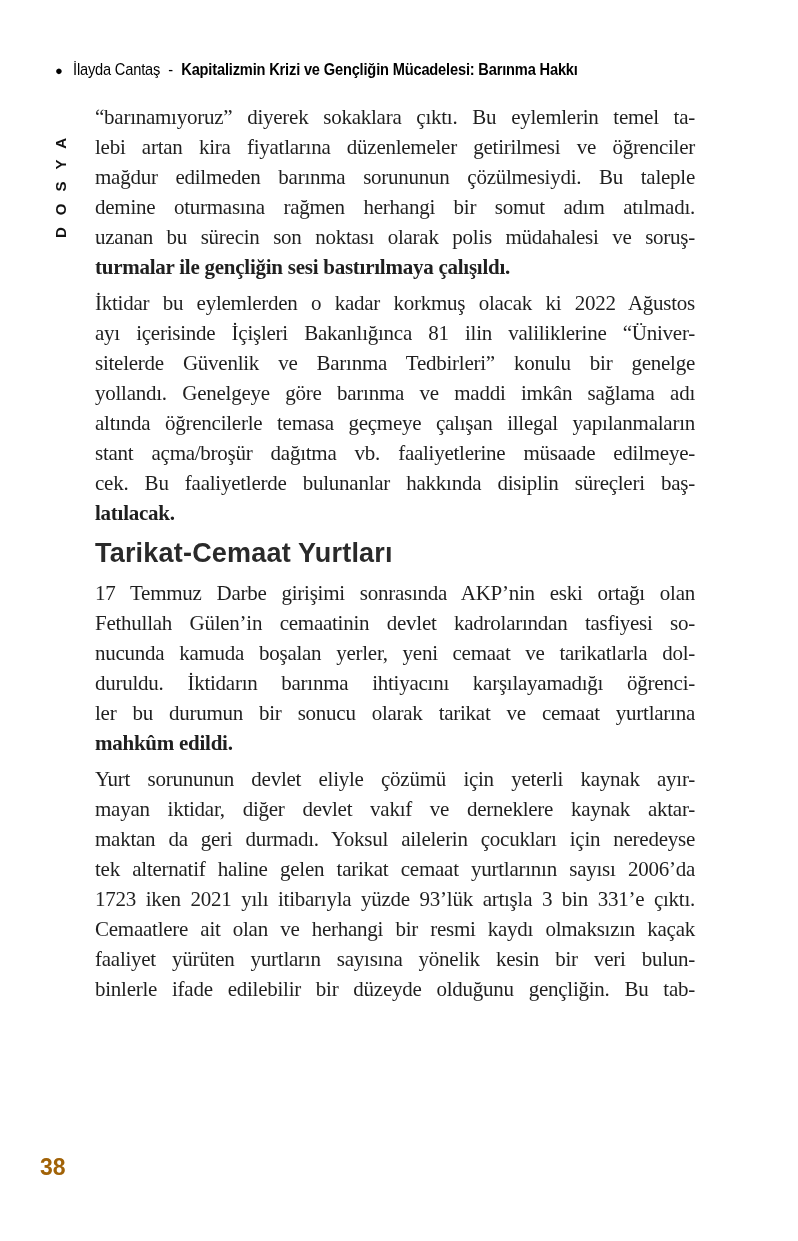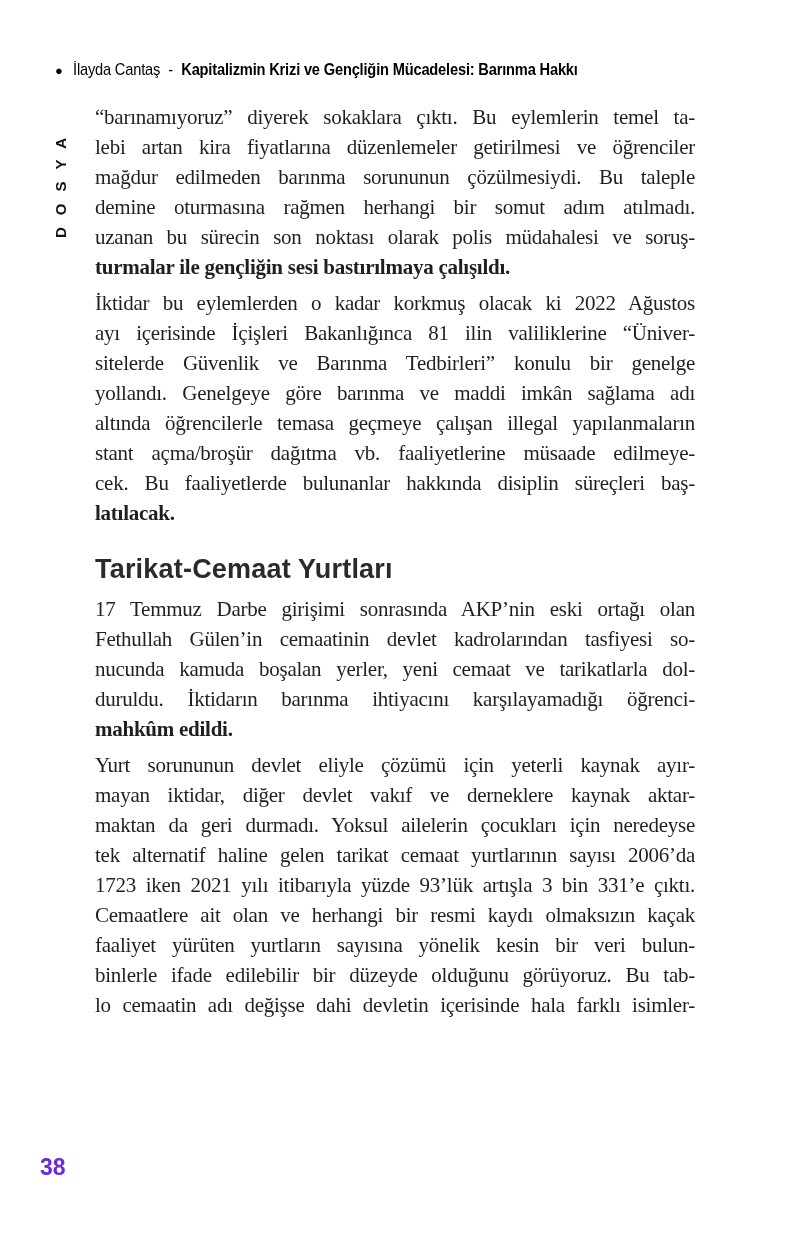--- a/index.html
+++ b/index.html
@@ -66,38 +66,38 @@
   }
   .paragraph { margin: 0 0 6px 0; }
   .text-line {
     line-height: 30px;
     text-align: justify;
     text-align-last: justify;
   }
   .text-line.flush { text-align-last: left; font-weight: bold; }
 
   .section-heading {
-    margin: 24px 0 8px 0;
+    margin: 8px 0 8px 0;
     font-family: "Liberation Sans", sans-serif;
     font-weight: 700;
     font-size: 27px;
     line-height: 34px;
     color: #2a2a2a;
     letter-spacing: 0.2px;
   }
 
   
   .page-number {
     position: absolute;
     left: 40px;
     top: 1154px;
     font-family: "Liberation Sans", sans-serif;
     font-weight: 700;
     font-size: 23px;
-    color: #6d28d9;
+    color: #a16207;
   }
 </style>
 </head>
 <body>
 
 <div class="page">
 
   <header class="running-header">
     <span class="bullet">●</span>
     <span class="header-text">
@@ -127,30 +127,30 @@
         <div class="text-line">stant açma/broşür dağıtma vb. faaliyetlerine müsaade edilmeye-</div>
         <div class="text-line">cek. Bu faaliyetlerde bulunanlar hakkında disiplin süreçleri baş-</div>
         <div class="text-line flush">latılacak.</div>
       </div>
       <h2 class="section-heading">Tarikat-Cemaat Yurtları</h2>
       <div class="paragraph">
         <div class="text-line">17 Temmuz Darbe girişimi sonrasında AKP’nin eski ortağı olan</div>
         <div class="text-line">Fethullah Gülen’in cemaatinin devlet kadrolarından tasfiyesi so-</div>
         <div class="text-line">nucunda kamuda boşalan yerler, yeni cemaat ve tarikatlarla dol-</div>
         <div class="text-line">duruldu. İktidarın barınma ihtiyacını karşılayamadığı öğrenci-</div>
+        <div class="text-line">ler bu durumun bir sonucu olarak tarikat ve cemaat yurtlarına</div>
         <div class="text-line flush">mahkûm edildi.</div>
       </div>
       <div class="paragraph">
         <div class="text-line">Yurt sorununun devlet eliyle çözümü için yeterli kaynak ayır-</div>
         <div class="text-line">mayan iktidar, diğer devlet vakıf ve derneklere kaynak aktar-</div>
         <div class="text-line">maktan da geri durmadı. Yoksul ailelerin çocukları için neredeyse</div>
         <div class="text-line">tek alternatif haline gelen tarikat cemaat yurtlarının sayısı 2006’da</div>
         <div class="text-line">1723 iken 2021 yılı itibarıyla yüzde 93’lük artışla 3 bin 331’e çıktı.</div>
         <div class="text-line">Cemaatlere ait olan ve herhangi bir resmi kaydı olmaksızın kaçak</div>
         <div class="text-line">faaliyet yürüten yurtların sayısına yönelik kesin bir veri bulun-</div>
-        <div class="text-line">binlerle ifade edilebilir bir düzeyde olduğunu görüyoruz. Bu tab-</div>
-        <div class="text-line">lo cemaatin adı değişse dahi devletin içerisinde hala farklı isimler-</div>
+        <div class="text-line">binlerle ifade edilebilir bir düzeyde olduğunu gençliğin. Bu tab-</div>
       </div>
     </main>
 
   <div class="page-number">38</div>
 
 </div>
 
 </body></html>

